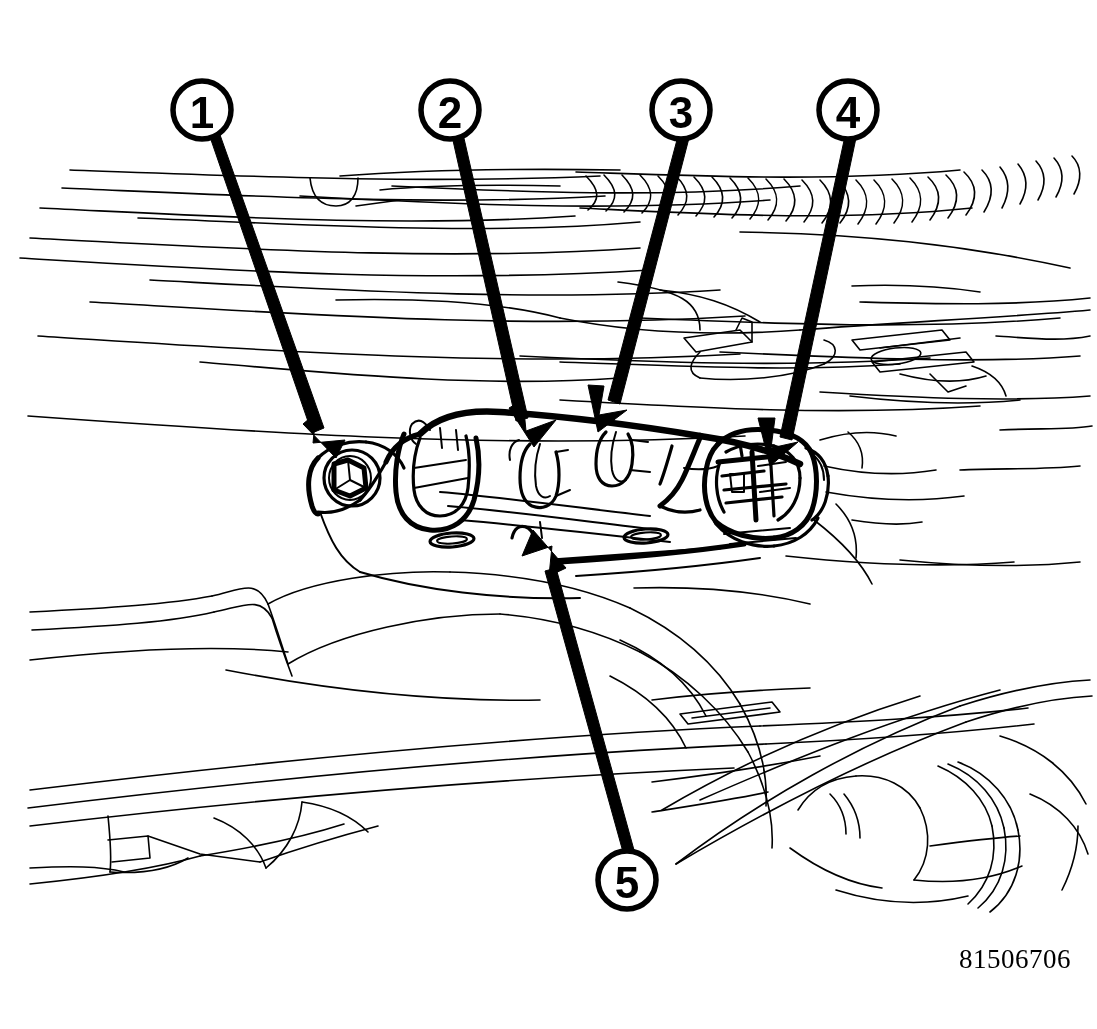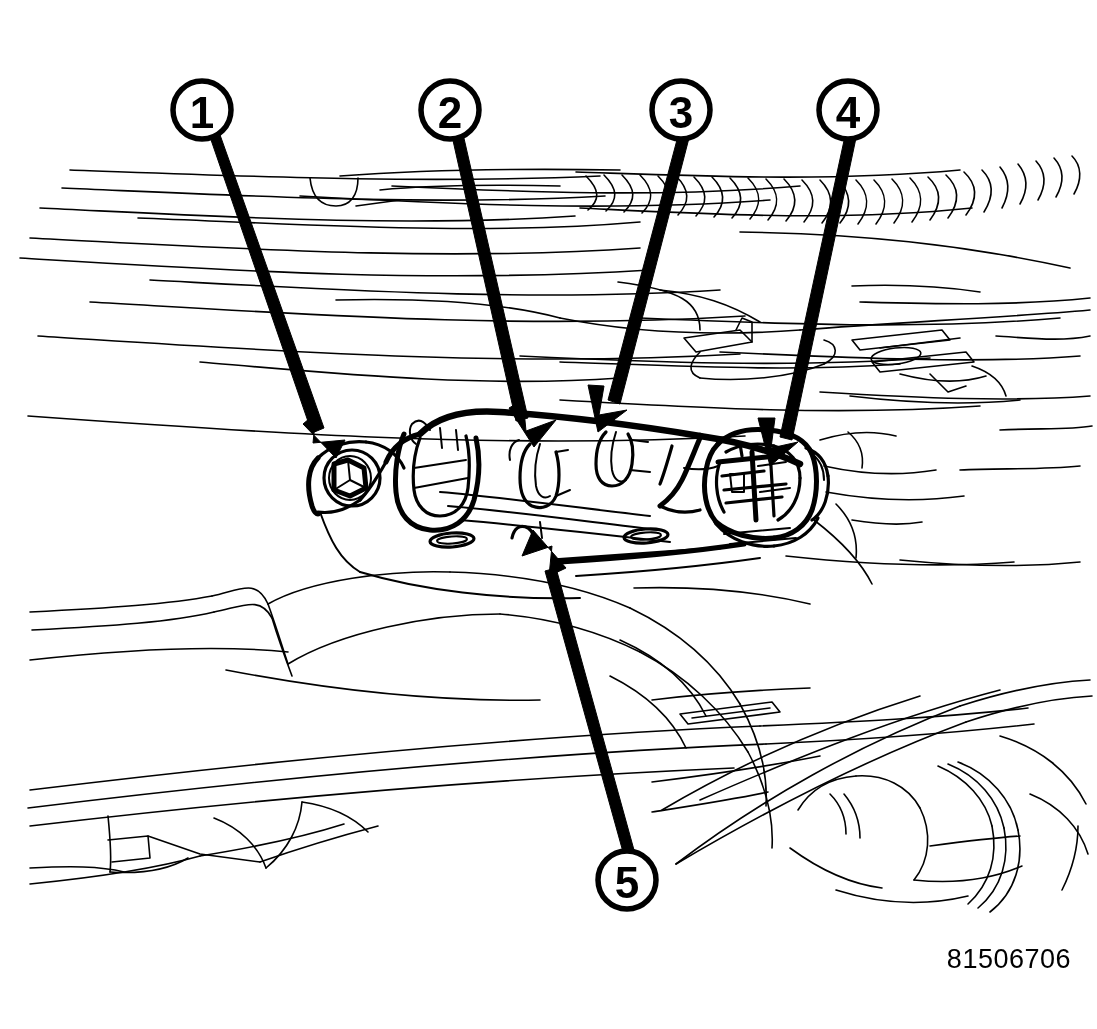--- a/index.html
+++ b/index.html
@@ -40,21 +40,21 @@
     font-weight: bold;
     fill: #000000;
     text-anchor: middle;
     dominant-baseline: central;
   }
   .leader { fill: #000000; stroke: #000000; stroke-width: 1; stroke-linejoin: miter; }
   .fig-id {
     position: absolute;
     right: 26px;
     bottom: 54px;
-    font-family: Liberation Sans, sans-serif;
+    font-family: Liberation Serif, serif;
     font-size: 27px;
     letter-spacing: 0.5px;
     color: #000000;
     white-space: nowrap;
   }
 </style>
 </head>
 <body>
 
 <div id="figure-root">

